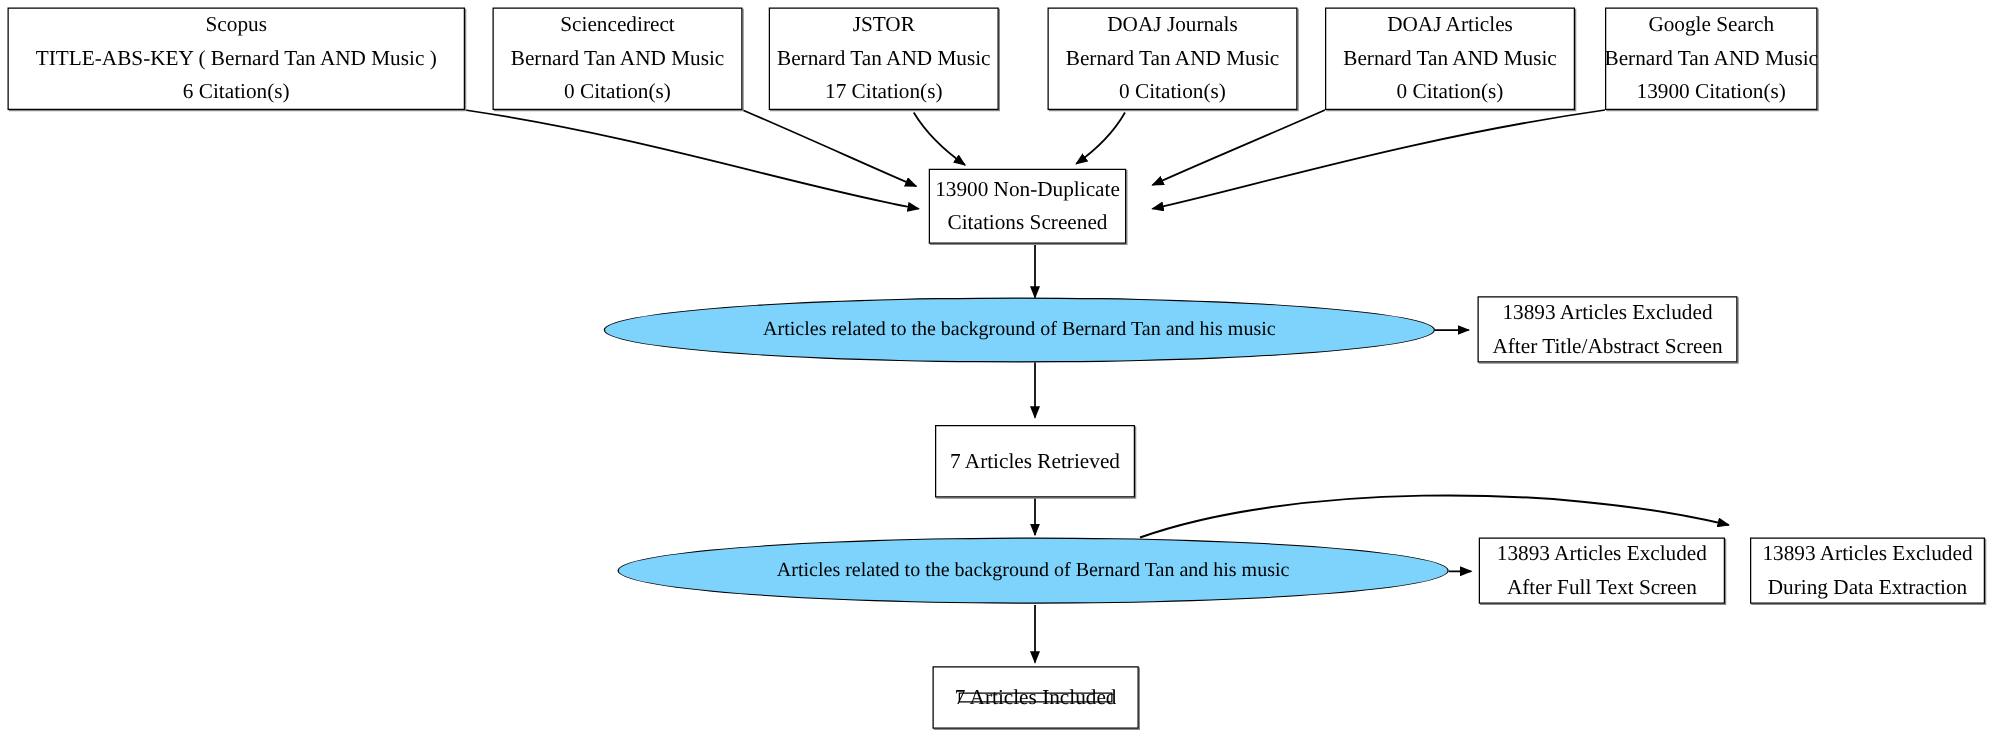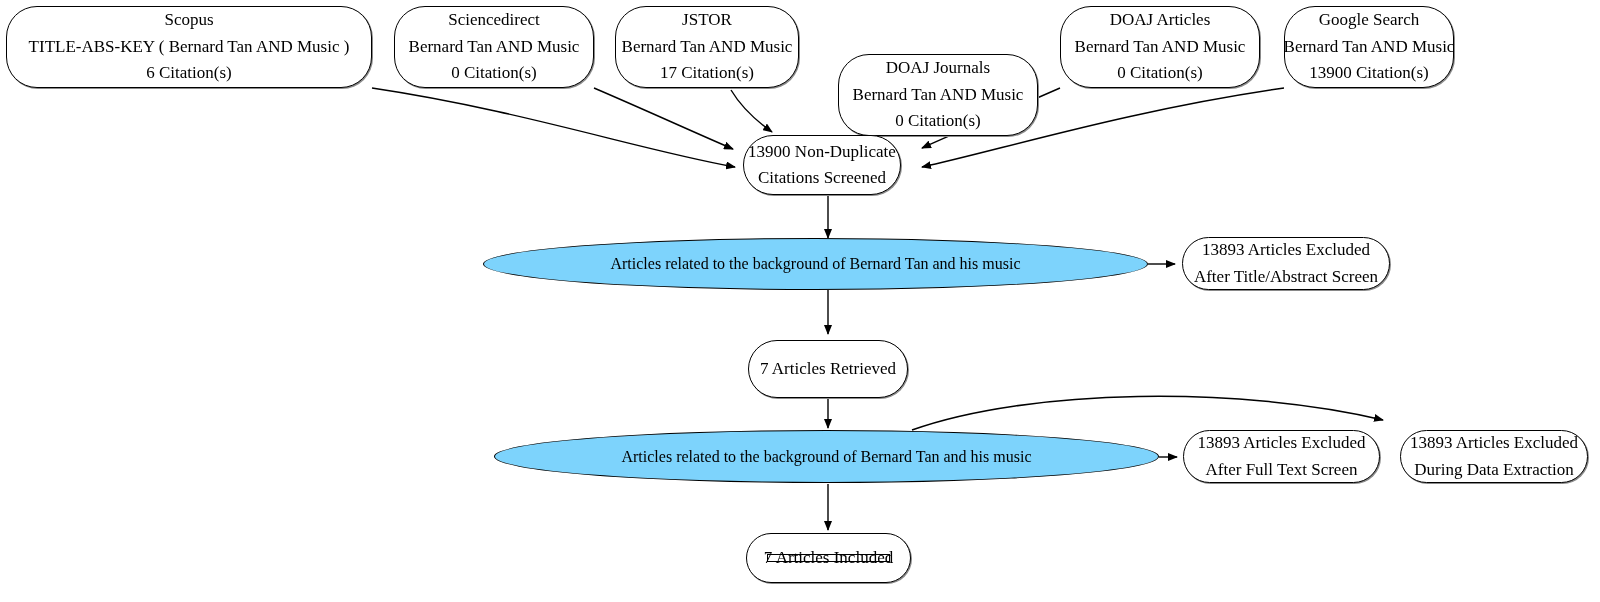--- a/index.html
+++ b/index.html
@@ -29,21 +29,20 @@
   .node {
     position: absolute;
     box-sizing: border-box;
     display: flex;
     flex-direction: column;
     align-items: center;
     justify-content: center;
     text-align: center;
     background: #ffffff;
     z-index: 2;
-    border-radius: 31px;
   }
   .node.box {
     border: 1px solid #000000;
     box-shadow: 1px 1px 0 0 #8a8a8a;
   }
   .node.doublebox {
     border: 1px solid #000000;
     box-shadow: 1px 1px 0 0 #8a8a8a;
     padding: 20px;
   }
@@ -117,21 +116,21 @@
     <div class="line">Bernard Tan AND Music</div>
     <div class="line">0 Citation(s)</div>
   </div>
 
   <div class="node box" style="left:615px; top:6px; width:184px; height:82px;">
     <div class="line">JSTOR</div>
     <div class="line">Bernard Tan AND Music</div>
     <div class="line">17 Citation(s)</div>
   </div>
 
-  <div class="node box" style="left:838px; top:6px; width:200px; height:82px;margin-top:48px;">
+  <div class="node box" style="left:838px; top:6px; width:200px; height:82px;">
     <div class="line">DOAJ Journals</div>
     <div class="line">Bernard Tan AND Music</div>
     <div class="line">0 Citation(s)</div>
   </div>
 
   <div class="node box" style="left:1060px; top:6px; width:200px; height:82px;">
     <div class="line">DOAJ Articles</div>
     <div class="line">Bernard Tan AND Music</div>
     <div class="line">0 Citation(s)</div>
   </div>

